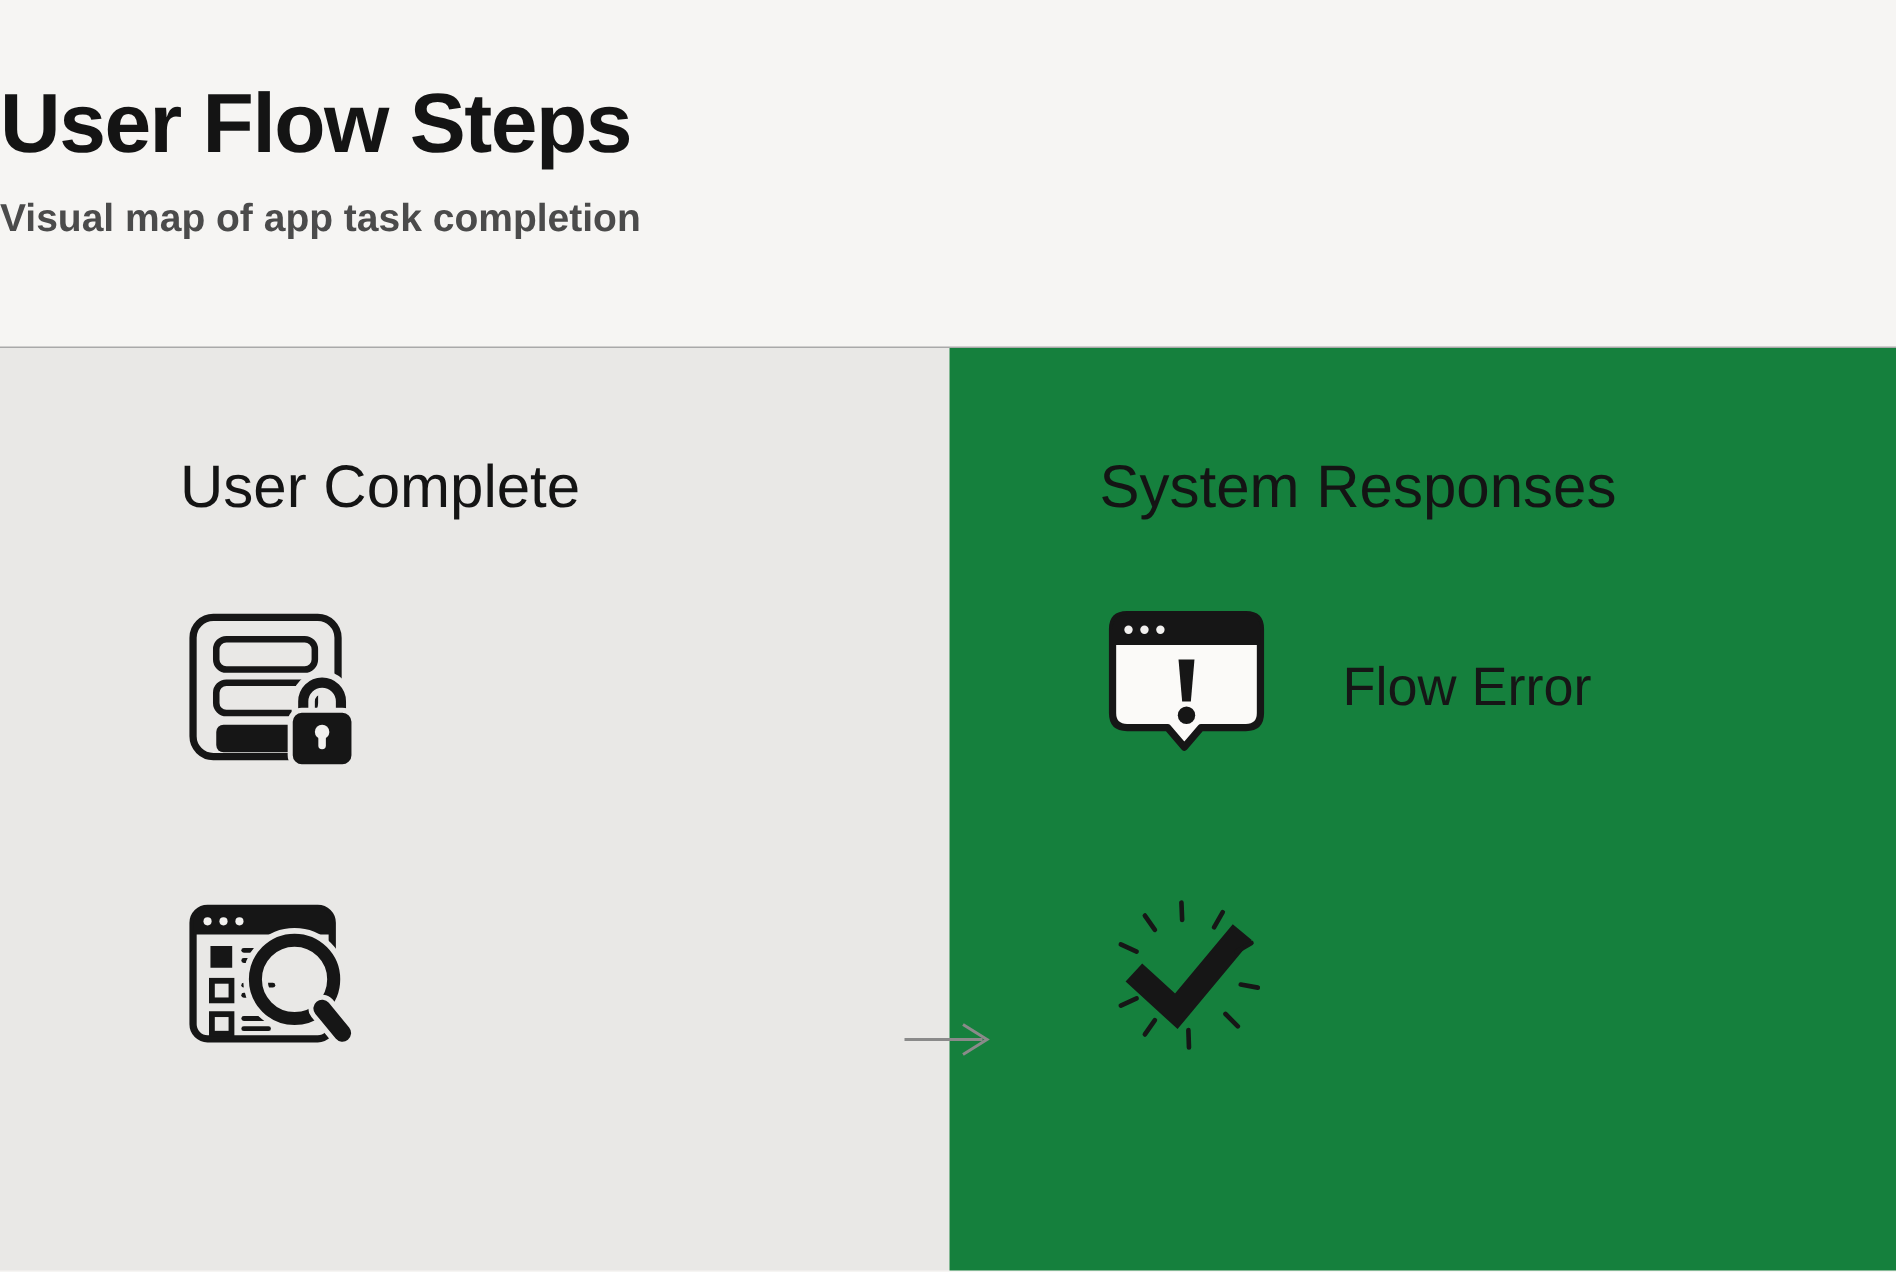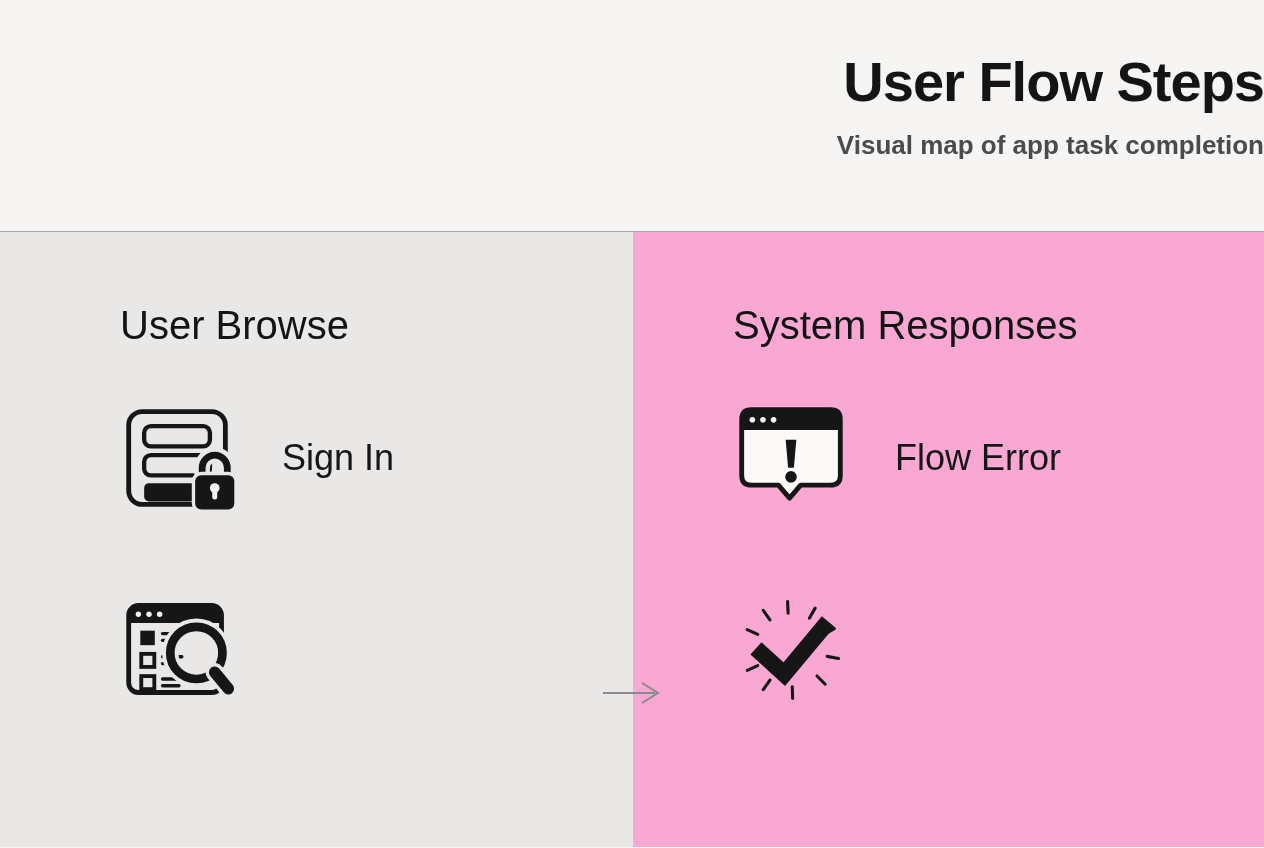--- a/index.html
+++ b/index.html
@@ -11,21 +11,21 @@
     background: #f6f5f3;
     color: #161616;
   }
   .page { width: 1264px; height: 848px; position: relative; }
 
   
   .header {
     height: 232px;
     background: #f6f5f3;
     border-bottom: 1px solid #a9a9a9;
-    text-align: right;
+    text-align: left;
   }
   .title {
     margin: 0;
     padding-top: 52px;
     font-size: 56px;
     line-height: 60px;
     font-weight: 700;
     letter-spacing: -1px;
     color: #141414;
   }
@@ -38,21 +38,21 @@
   }
 
   
   .columns {
     position: relative;
     display: flex;
     height: 615px;
   }
   .col { height: 100%; }
   .col-left  { width: 633px; background: #e9e8e6; padding: 70px 0 0 120px; }
-  .col-right { width: 631px; background: #f9a8d4; padding: 70px 0 16px 100px; }
+  .col-right { width: 631px; background: #15803d; padding: 70px 0 16px 100px; }
   .col-heading {
     margin: 0;
     font-size: 40px;
     line-height: 46px;
     font-weight: 500;
     color: #141414;
   }
   .row { display: flex; align-items: center; }
   .row-1 { margin-top: 52px; }
   .row-2 { margin-top: 76px; }
@@ -76,37 +76,36 @@
 <div class="page">
 
   <header class="header">
     <h1 class="title">User Flow Steps</h1>
     <p class="subtitle">Visual map of app task completion</p>
   </header>
 
   <div class="columns">
 
     <section class="col col-left">
-      <h2 class="col-heading">User Browse</h2>
+      <h2 class="col-heading">User Complete</h2>
 
       <div class="row row-1">
         <span class="icon-box">
           <svg viewBox="0 0 120 120" aria-hidden="true">
             <rect x="9" y="12" width="100" height="96" rx="14" fill="none" stroke="#161616" stroke-width="5"></rect>
             <rect x="25" y="27" width="68" height="21" rx="7" fill="none" stroke="#161616" stroke-width="4.5"></rect>
             <rect x="25" y="57" width="68" height="21" rx="7" fill="none" stroke="#161616" stroke-width="4.5"></rect>
             <rect x="25" y="86" width="56" height="19" rx="5" fill="#161616"></rect>
             <path d="M85 80 v-10 a13 13 0 0 1 26 0 v10" fill="none" stroke="#e9e8e6" stroke-width="16"></path>
             <path d="M85 80 v-10 a13 13 0 0 1 26 0 v10" fill="none" stroke="#161616" stroke-width="7"></path>
             <rect x="76" y="76" width="44" height="39" rx="8" fill="#161616" stroke="#e9e8e6" stroke-width="3.5"></rect>
             <circle cx="98" cy="91" r="5" fill="#f2f1ef"></circle>
             <rect x="95.4" y="93" width="5.2" height="10" rx="2.6" fill="#f2f1ef"></rect>
           </svg>
         </span>
-        <span class="item-label">Sign In</span>
       </div>
 
       <div class="row row-2">
         <span class="icon-box">
           <svg viewBox="0 0 120 120" aria-hidden="true">
             <rect x="9" y="14" width="96" height="90" rx="10" fill="none" stroke="#161616" stroke-width="5"></rect>
             <path d="M19 14 h76 a10 10 0 0 1 10 10 v8 H9 v-8 a10 10 0 0 1 10 -10 Z" fill="#161616"></path>
             <circle cx="19" cy="23" r="2.8" fill="#f2f1ef"></circle>
             <circle cx="30" cy="23" r="2.8" fill="#f2f1ef"></circle>
             <circle cx="41" cy="23" r="2.8" fill="#f2f1ef"></circle>

